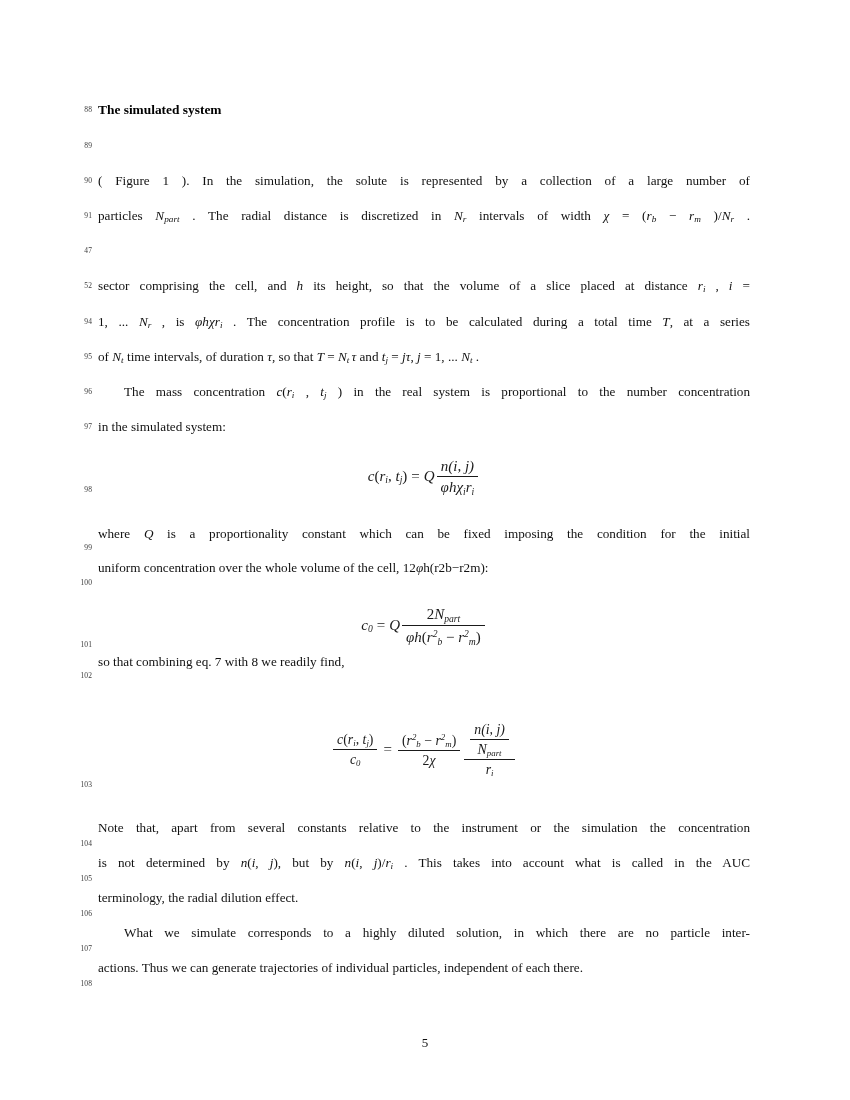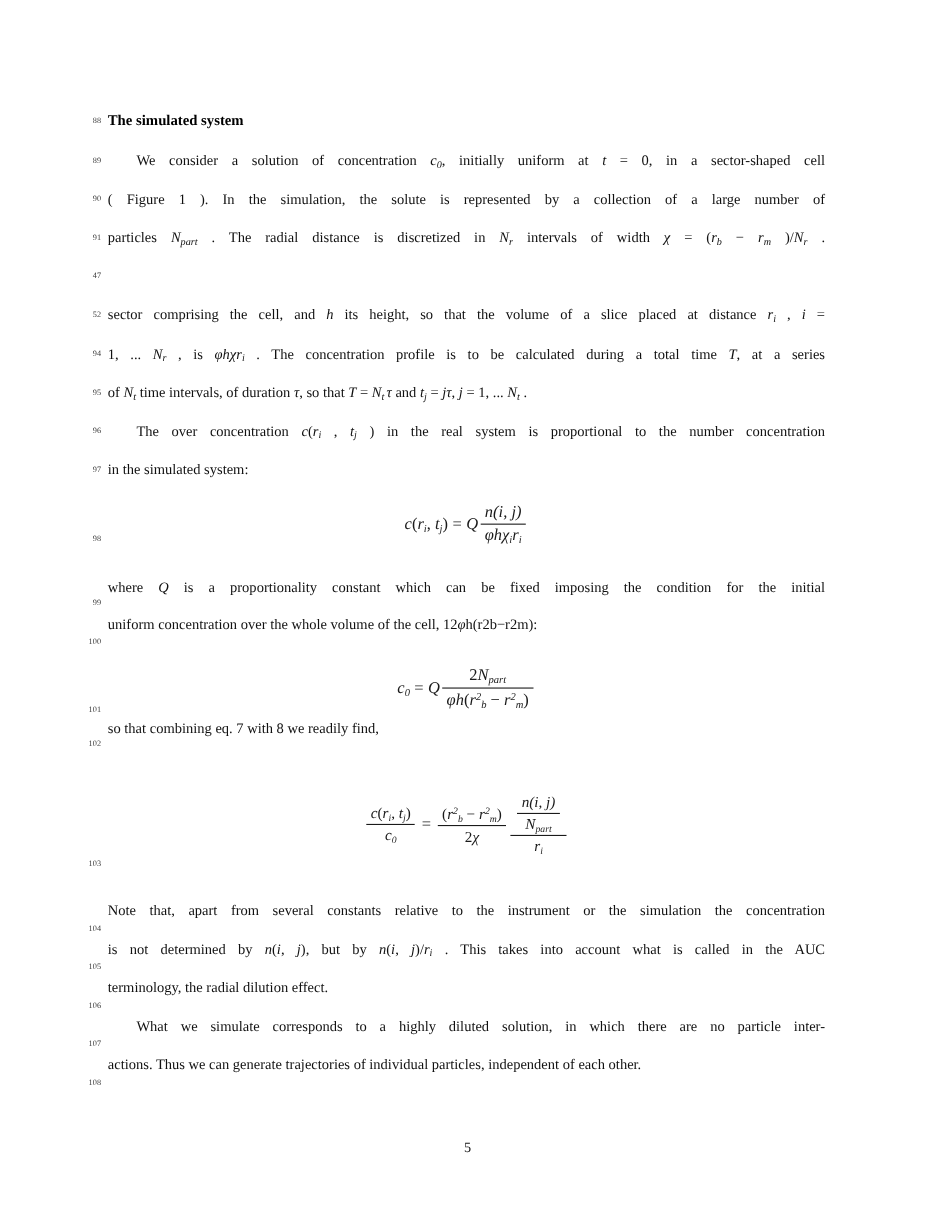--- a/index.html
+++ b/index.html
@@ -153,34 +153,33 @@
   <div class="linenum" style="top:671px">102</div>
   <div class="linenum" style="top:780px">103</div>
   <div class="linenum" style="top:839px">104</div>
   <div class="linenum" style="top:874px">105</div>
   <div class="linenum" style="top:909px">106</div>
   <div class="linenum" style="top:944px">107</div>
   <div class="linenum" style="top:979px">108</div>
 
   <div class="heading" style="top:102px">The simulated system</div>
 
-  <div class="tline" style="top:138px"><span class="indent"></span><span>We consider a solution of concentration </span><i>c</i><sub class="spsub">0</sub><span>, initially uniform at </span><i>t</i><span> = 0, in a sector-shaped cell</span></div>
 
   <div class="tline" style="top:173px">( Figure 1 ).  In the simulation, the solute is represented by a collection of a large number of</div>
 
   <div class="tline" style="top:208px"><span>particles </span><i>N</i><sub class="spsub">part</sub><span> .  The radial distance is discretized in </span><i>N</i><sub class="spsub">r</sub><span> intervals of width </span><i>χ</i><span> = (</span><i>r</i><sub class="spsub">b</sub><span> − </span><i>r</i><sub class="spsub">m</sub><span> )/</span><i>N</i><sub class="spsub">r</sub><span> .</span></div>
 
 
   <div class="tline" style="top:278px"><span>sector comprising the cell, and </span><i>h</i><span> its height, so that the volume of a slice placed at distance </span><i>r</i><sub class="spsub">i</sub><span> , </span><i>i</i><span> =</span></div>
 
   <div class="tline" style="top:314px"><span>1, ... </span><i>N</i><sub class="spsub">r</sub><span> , is </span><i>φ</i><i>h</i><i>χ</i><i>r</i><sub class="spsub">i</sub><span> .  The concentration profile is to be calculated during a total time </span><i>T</i><span>, at a series</span></div>
 
   <div class="tline ragged" style="top:349px"><span>of </span><i>N</i><sub class="spsub">t</sub><span> time intervals, of duration </span><i>τ</i><span>, so that </span><i>T</i><span> = </span><i>N</i><sub class="spsub">t</sub><span class="gap"></span><i>τ</i><span> and </span><i>t</i><sub class="spsub">j</sub><span> = </span><i>j</i><i>τ</i><span>, </span><i>j</i><span> = 1, ... </span><i>N</i><sub class="spsub">t</sub><span> .</span></div>
 
-  <div class="tline" style="top:384px"><span class="indent"></span><span>The over concentration </span><i>c</i><span>(</span><i>r</i><sub class="spsub">i</sub><span> , </span><i>t</i><sub class="spsub">j</sub><span> ) in the real system is proportional to the number concentration</span></div>
+  <div class="tline" style="top:384px"><span class="indent"></span><span>The mass concentration </span><i>c</i><span>(</span><i>r</i><sub class="spsub">i</sub><span> , </span><i>t</i><sub class="spsub">j</sub><span> ) in the real system is proportional to the number concentration</span></div>
 
   <div class="tline ragged" style="top:419px">in the simulated system:</div>
 
   <div class="eqwrap" style="top:458px">
     <span class="eq"><i>c</i><span class="rm">(</span><i>r</i><span class="eqsub">i</span><span class="rm">, </span><i>t</i><span class="eqsub">j</span><span class="rm">)</span><span class="op">=</span><i>Q</i><span class="frac"><span class="num"><i>n</i><i>(i, j)</i></span><span class="den"><i>φ</i><i>h</i><i>χ</i><span class="eqsub">i</span><i>r</i><span class="eqsub">i</span></span></span></span>
   </div>
 
   <div class="tline" style="top:526px"><span>where </span><i>Q</i><span> is a proportionality constant which can be fixed imposing the condition for the initial</span></div>
 
   <div class="tline ragged" style="top:560px"><span>uniform concentration over the whole volume of the cell, 12</span><i>φ</i><span>h(r2b−r2m):</span></div>
@@ -196,17 +195,17 @@
   </div>
 
   <div class="tline" style="top:820px">Note that, apart from several constants relative to the instrument or the simulation the concentration</div>
 
   <div class="tline" style="top:855px"><span>is not determined by </span><i>n</i><span>(</span><i>i</i><span>, </span><i>j</i><span>), but by </span><i>n</i><span>(</span><i>i</i><span>, </span><i>j</i><span>)/</span><i>r</i><sub class="spsub">i</sub><span> .  This takes into account what is called in the AUC</span></div>
 
   <div class="tline" style="top:925px"><span class="indent"></span><span>What we simulate corresponds to a highly diluted solution, in which there are no particle inter-</span></div>
 
   <div class="tline ragged" style="top:890px">terminology, the radial dilution effect.</div>
 
-  <div class="tline ragged" style="top:960px">actions. Thus we can generate trajectories of individual particles, independent of each other.</div>
+  <div class="tline ragged" style="top:960px">actions. Thus we can generate trajectories of individual particles, independent of each there.</div>
 
   <div class="pagenum" style="top:1035px">5</div>
 
 </div>
 
 </body></html>

